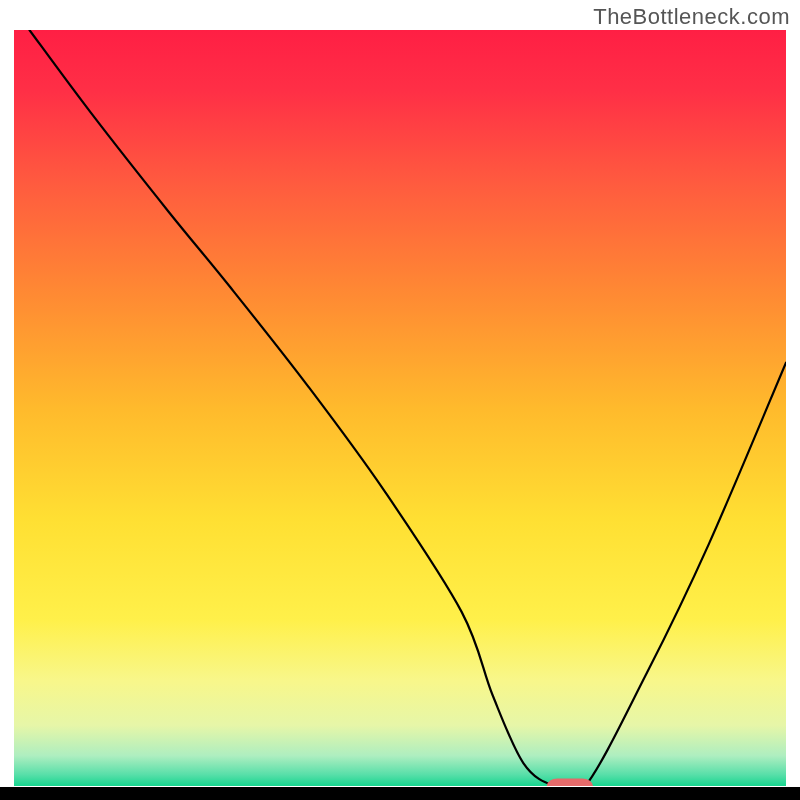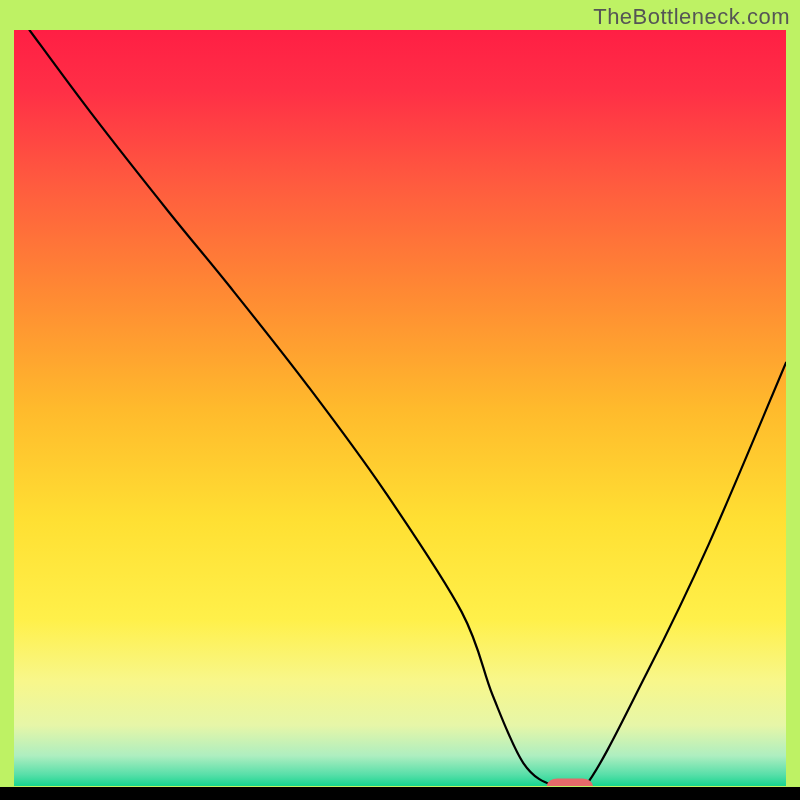--- a/index.html
+++ b/index.html
@@ -8,21 +8,21 @@
     width: 800px;
     height: 800px;
     background: #000;
     font-family: Arial, Helvetica, sans-serif;
     overflow: hidden;
   }
   .frame {
     position: relative;
     width: 800px;
     height: 787px;
-    background: #bef264;
+    background: #ffffff;
   }
   .watermark {
     position: absolute;
     top: 4px;
     right: 10px;
     color: #555;
     font-size: 22px;
     font-weight: 500;
     letter-spacing: 0.5px;
     user-select: none;

